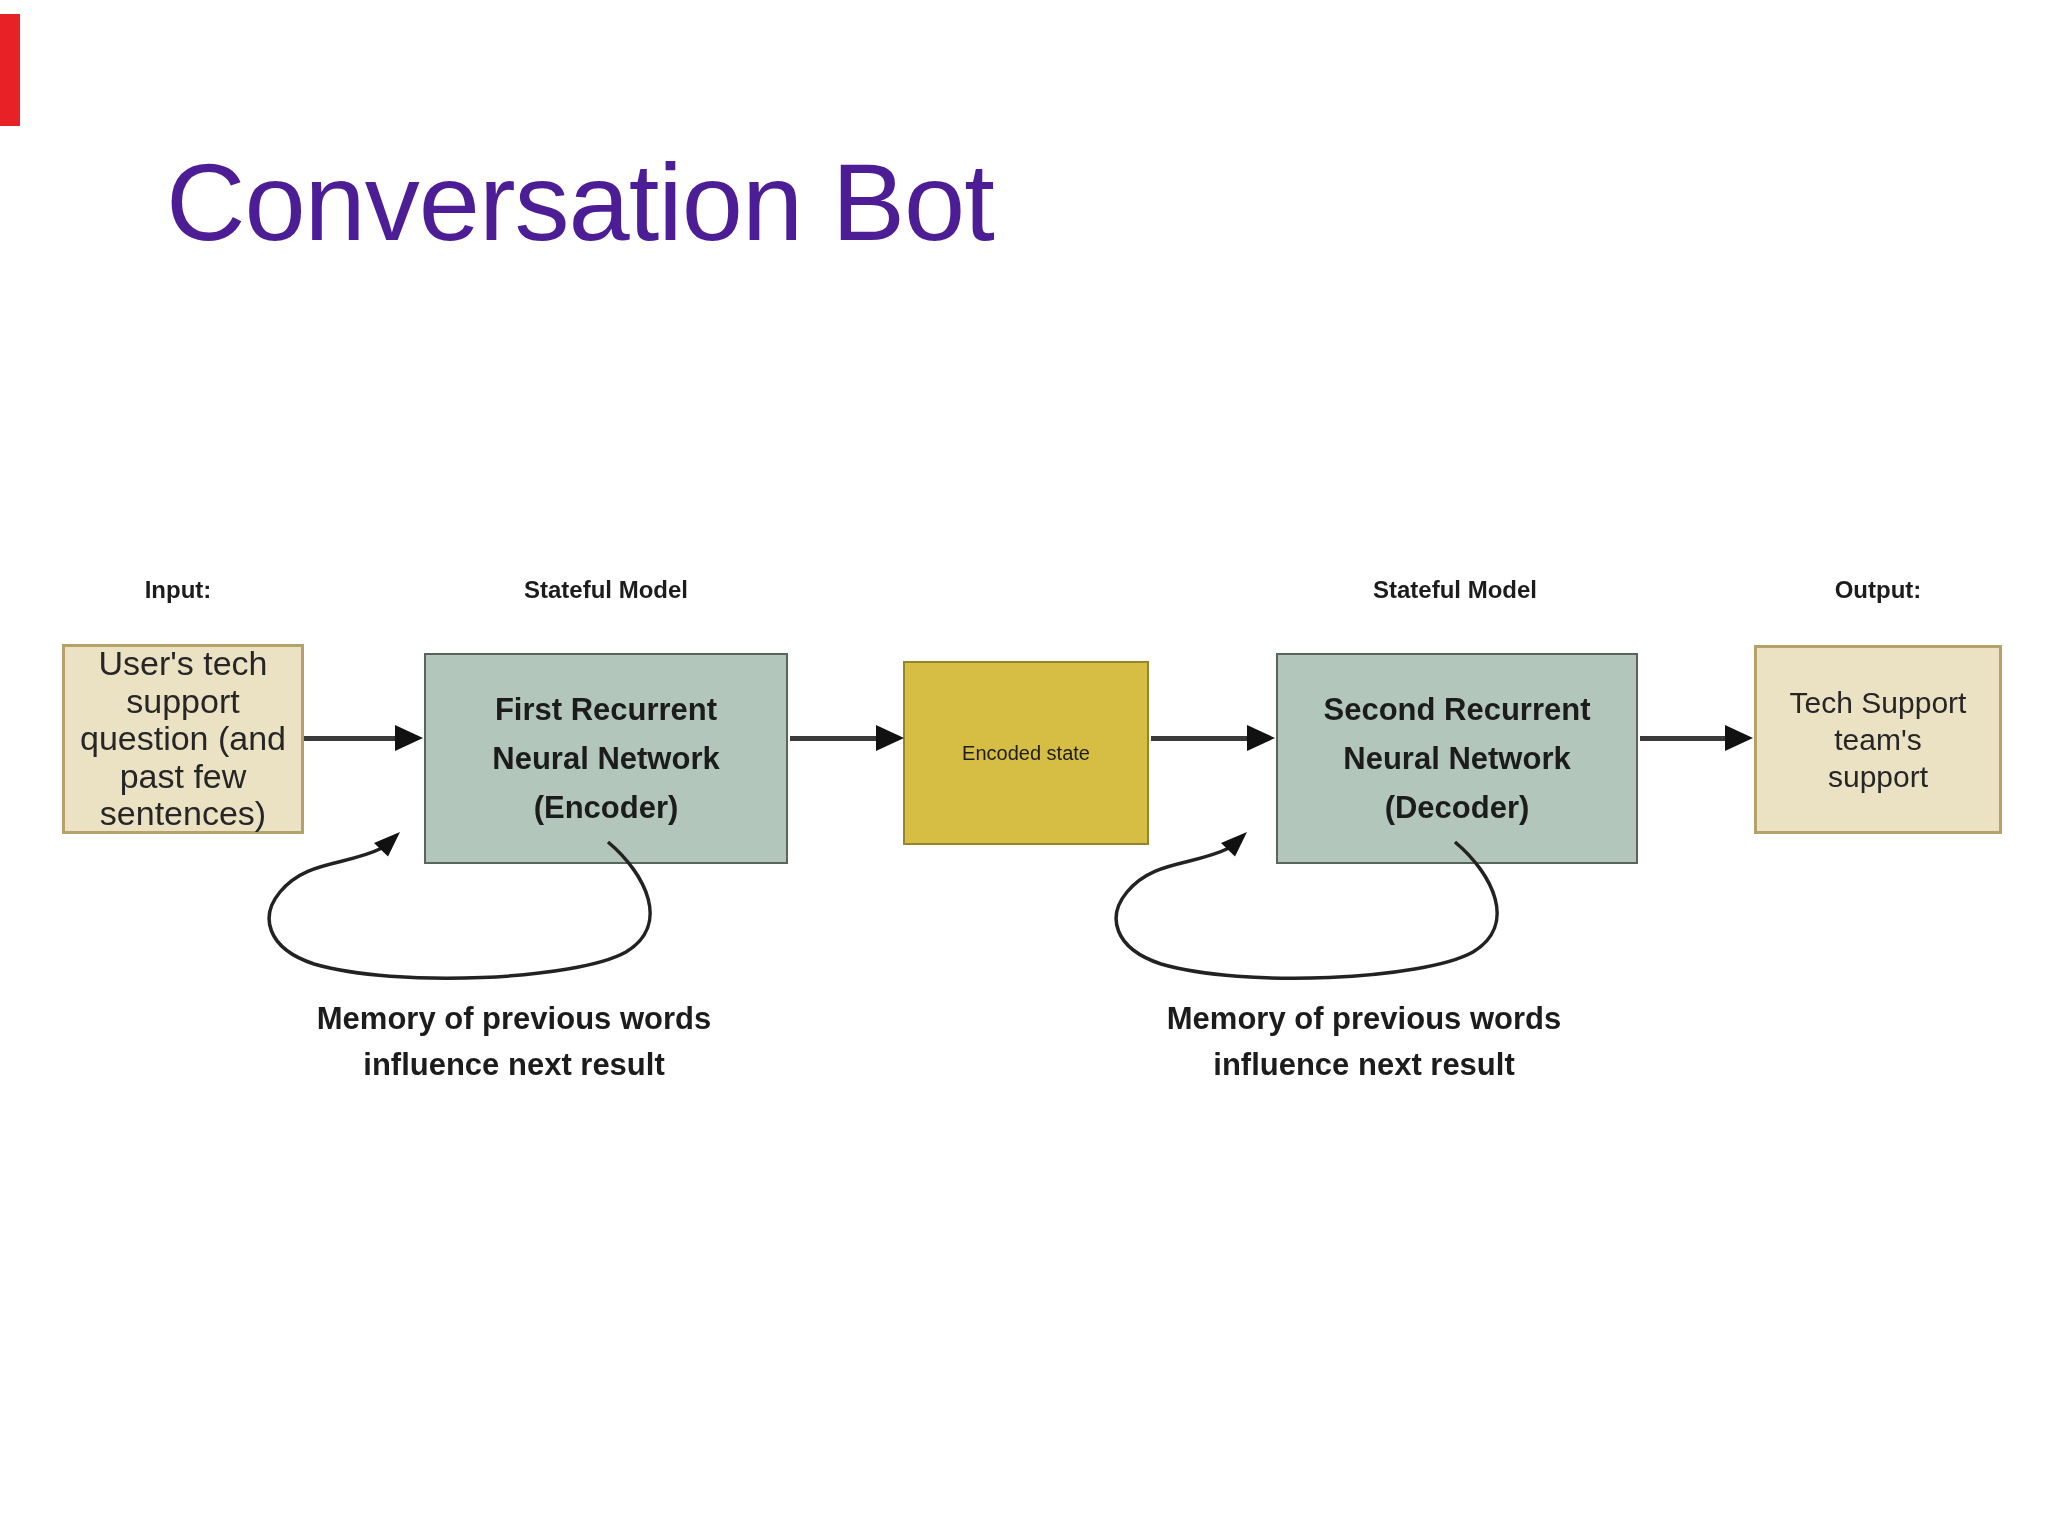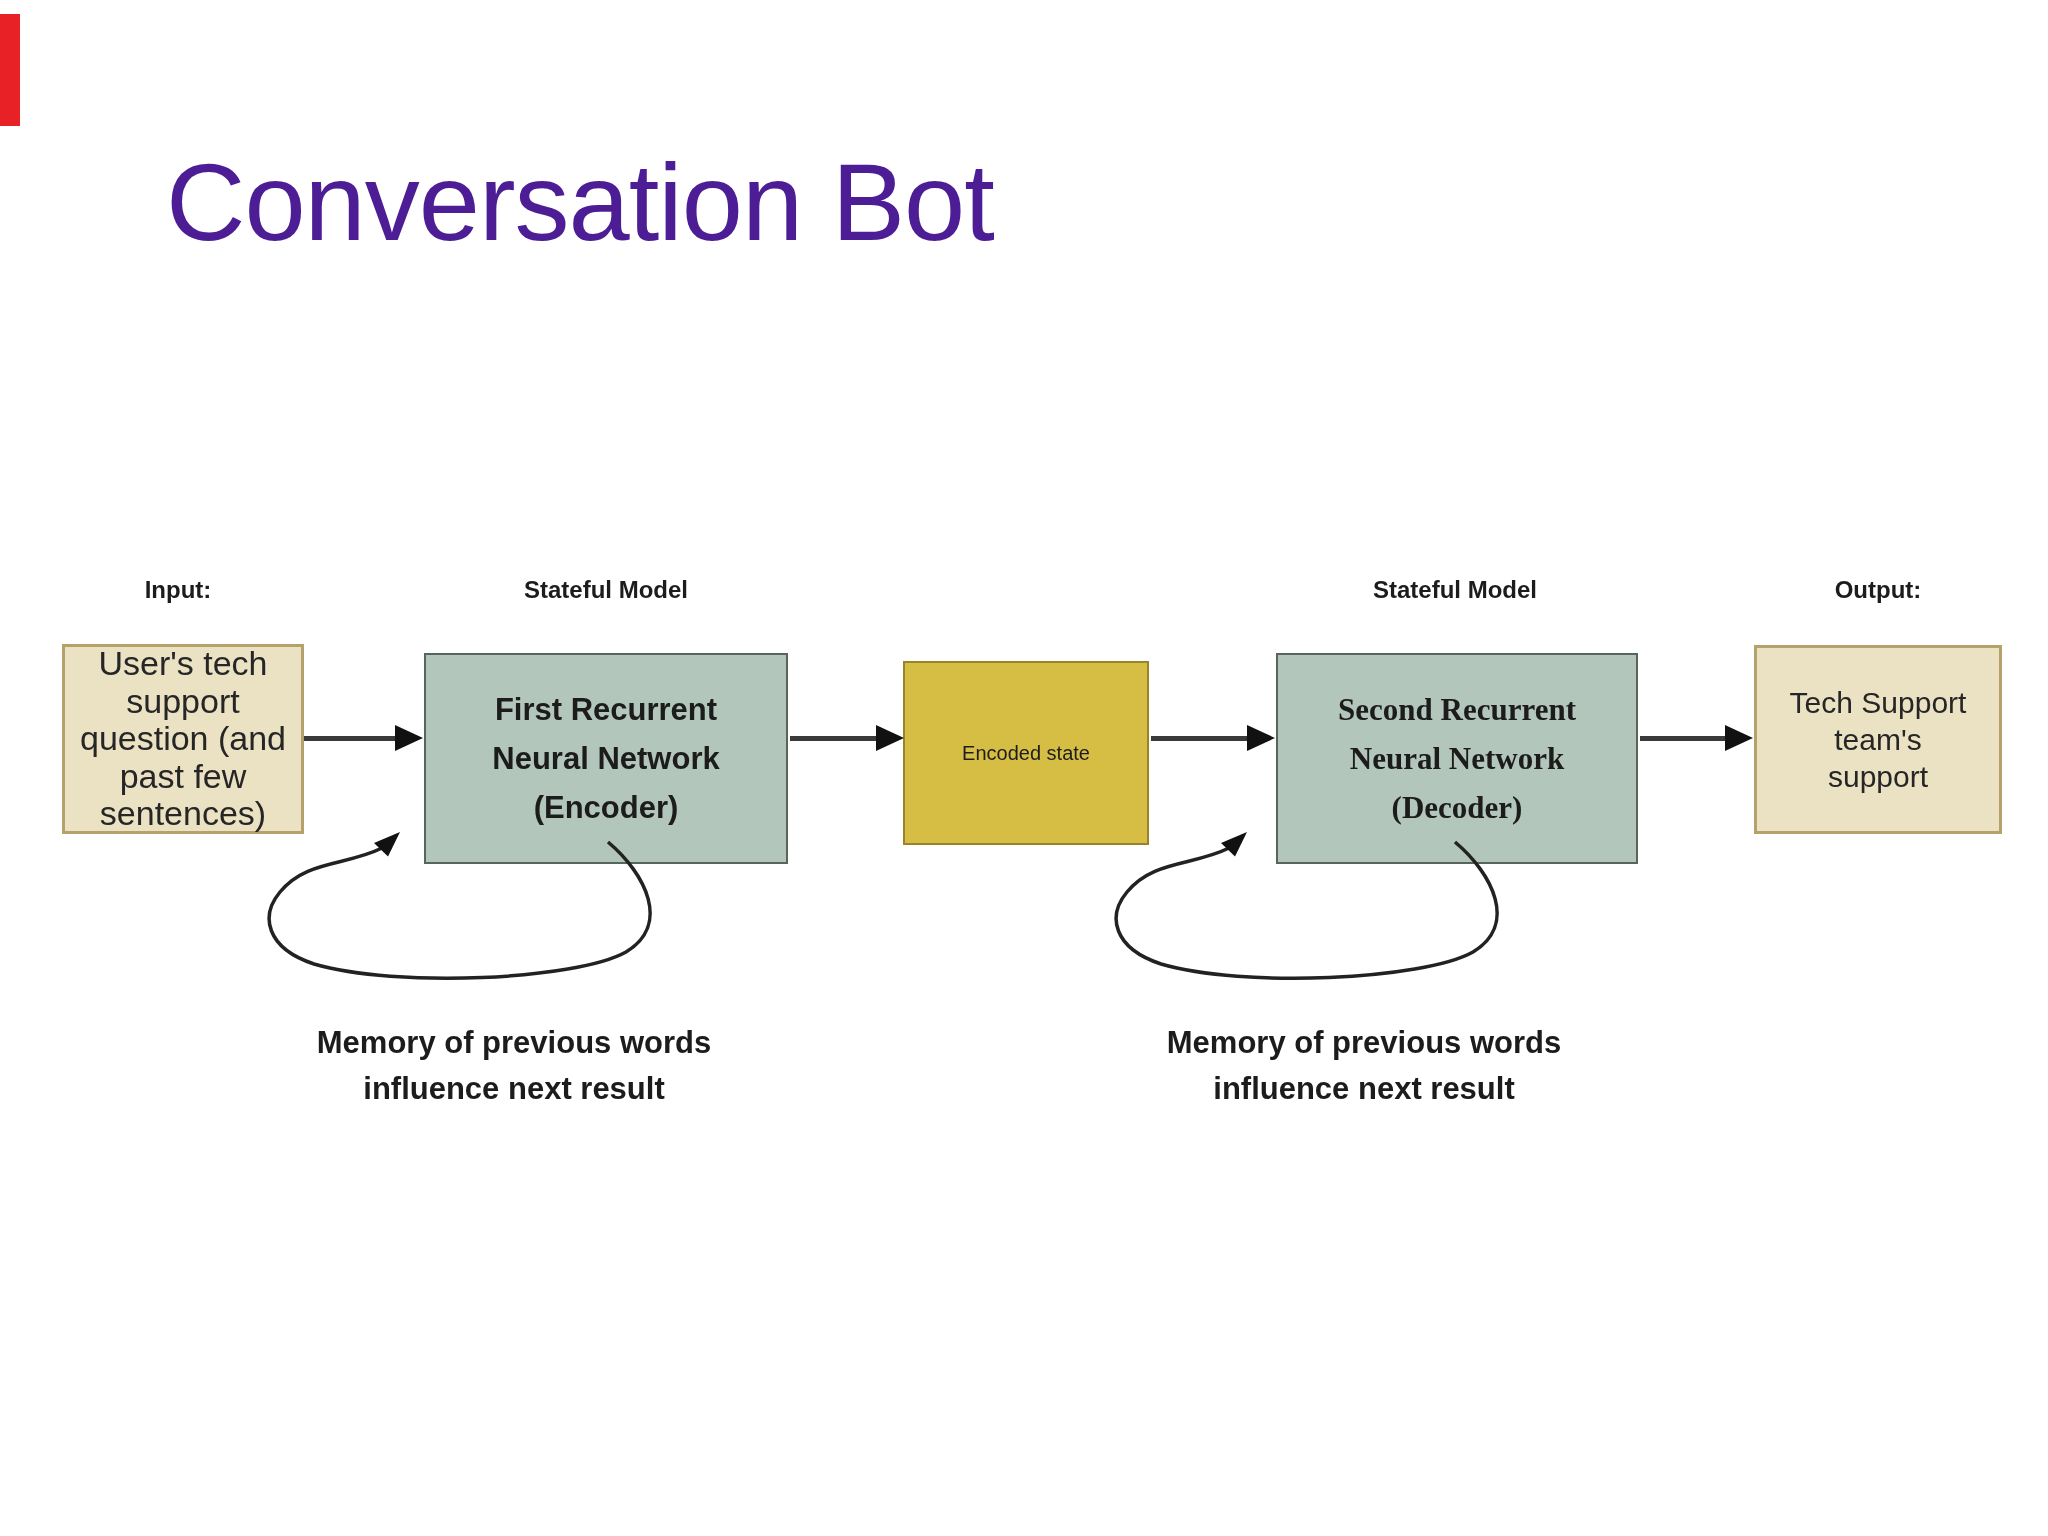--- a/index.html
+++ b/index.html
@@ -36,21 +36,21 @@
     position:absolute;right:-27px;top:-11px;width:0;height:0;
     border-left:28px solid #111111;border-top:13px solid transparent;border-bottom:13px solid transparent;
   }
   
   .loop{position:absolute;top:830px;width:440px;height:165px;}
   .loop path{fill:none;stroke:#222222;stroke-width:3.5;}
   .loop polygon{fill:#111111;}
   
   .caption{
     position:absolute;top:996px;width:500px;text-align:center;
-    font-size:31px;font-weight:700;line-height:46px;color:#1c1c1c;margin-top:24px;
+    font-size:31px;font-weight:700;line-height:46px;color:#1c1c1c;
   }
 </style>
 </head>
 <body>
 
 <div id="stage">
 
   <div class="accent-bar"></div>
 
   <div class="title">Conversation Bot</div>
@@ -71,21 +71,21 @@
   <div class="node sage futura" style="left:424px;top:633px;width:364px;height:211px;">
     <div class="bline">First Recurrent</div>
     <div class="bline">Neural Network</div>
     <div class="bline">(Encoder)</div>
   </div>
 
   <div class="node gold" style="left:903px;top:661px;width:246px;height:184px;font-size:20px;font-weight:400;color:#1d1d1d;">
     <div class="bline">Encoded state</div>
   </div>
 
-  <div class="node sage futura" style="left:1276px;top:633px;width:362px;height:211px;font-family:Liberation Serif, serif;">
+  <div class="node sage futura" style="left:1276px;top:633px;width:362px;height:211px;">
     <div class="bline">Second Recurrent</div>
     <div class="bline">Neural Network</div>
     <div class="bline">(Decoder)</div>
   </div>
 
   <div class="node tan helv" style="left:1754px;top:645px;width:248px;height:189px;font-size:30px;line-height:37px;">
     <div class="bline">Tech Support</div>
     <div class="bline">team's</div>
     <div class="bline">support</div>
   </div>

